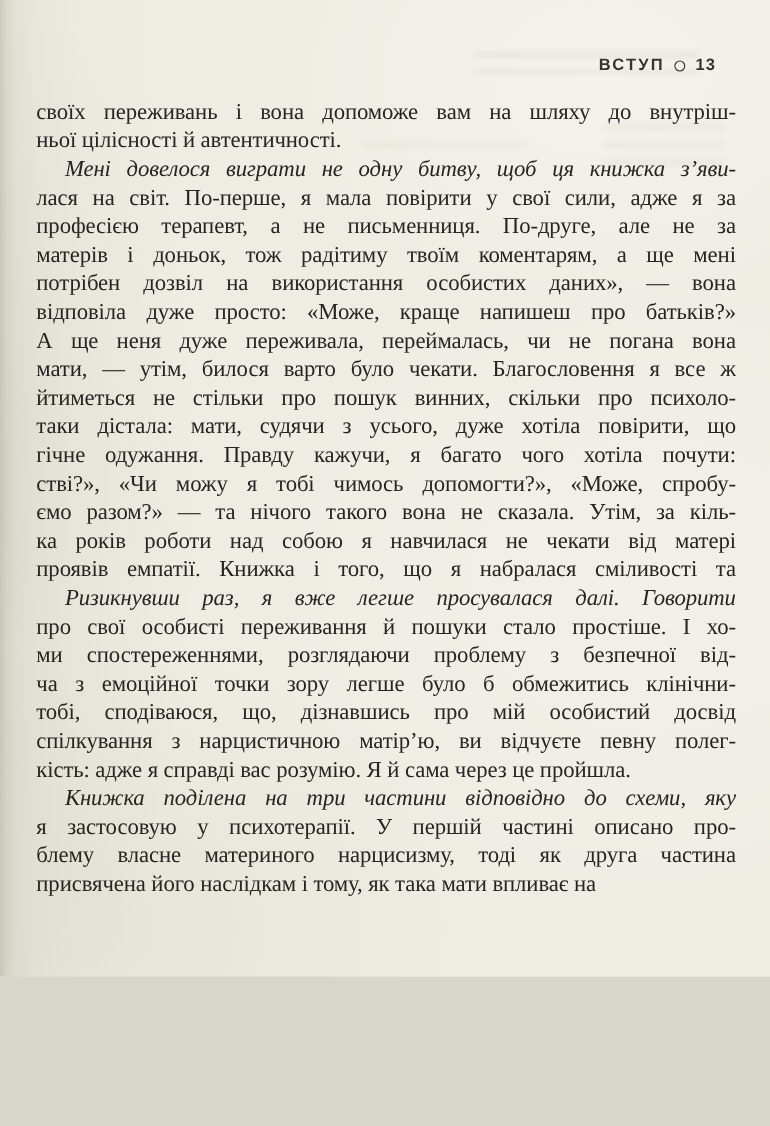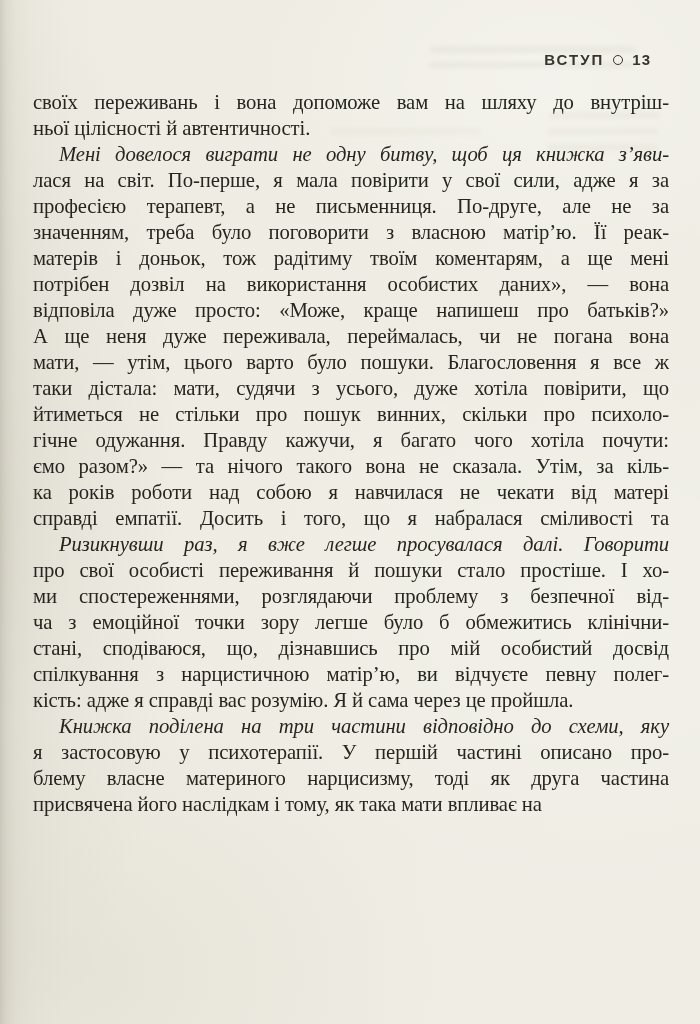--- a/index.html
+++ b/index.html
@@ -3,21 +3,21 @@
 <meta charset="utf-8">
 <style>
   html, body {
     margin: 0;
     padding: 0;
     background: #d8d5cb;
   }
   .page {
     position: relative;
     width: 700px;
-    height: 1024px;
+    height: 888px;
     overflow: hidden;
     background:
       linear-gradient(90deg,
         #cfccc1 0px,
         #dddace 6px,
         #e6e4d9 16px,
         #ebe9df 34px,
         #eeece2 70px,
         #efede3 180px,
         #efede4 100%);
@@ -115,37 +115,37 @@
     <span class="circle-ornament"></span>
     <span class="page-number">13</span>
   </div>
 
   <div class="body-text">
       <div class="line">своїх переживань і вона допоможе вам на шляху до внутріш-</div>
       <div class="line end">ньої цілісності й автентичності.</div>
       <div class="line indent">Мені довелося виграти не одну битву, щоб ця книжка з’яви-</div>
       <div class="line">лася на світ. По-перше, я мала повірити у свої сили, адже я за</div>
       <div class="line">професією терапевт, а не письменниця. По-друге, але не за</div>
-      <div class="line">значенням, треба було поговорити з власною матір’ю. Її реак-</div>
       <div class="line">матерів і доньок, тож радітиму твоїм коментарям, а ще мені</div>
       <div class="line">потрібен дозвіл на використання особистих даних», — вона</div>
       <div class="line">відповіла дуже просто: «Може, краще напишеш про батьків?»</div>
       <div class="line">А ще неня дуже переживала, переймалась, чи не погана вона</div>
-      <div class="line">мати, — утім, цього варто було пошуки. Благословення я все ж</div>
+      <div class="line">мати, — утім, билося варто було чекати. Благословення я все ж</div>
+      <div class="line">йтиметься не стільки про пошук винних, скільки про психоло-</div>
       <div class="line">таки дістала: мати, судячи з усього, дуже хотіла повірити, що</div>
-      <div class="line">йтиметься не стільки про пошук винних, скільки про психоло-</div>
       <div class="line">гічне одужання. Правду кажучи, я багато чого хотіла почути:</div>
+      <div class="line">стві?», «Чи можу я тобі чимось допомогти?», «Може, спробу-</div>
       <div class="line">ємо разом?» — та нічого такого вона не сказала. Утім, за кіль-</div>
       <div class="line">ка років роботи над собою я навчилася не чекати від матері</div>
-      <div class="line">справді емпатії. Досить і того, що я набралася сміливості та</div>
+      <div class="line">проявів емпатії. Книжка і того, що я набралася сміливості та</div>
       <div class="line indent">Ризикнувши раз, я вже легше просувалася далі. Говорити</div>
       <div class="line">про свої особисті переживання й пошуки стало простіше. І хо-</div>
       <div class="line">ми спостереженнями, розглядаючи проблему з безпечної від-</div>
       <div class="line">ча з емоційної точки зору легше було б обмежитись клінічни-</div>
-      <div class="line">стані, сподіваюся, що, дізнавшись про мій особистий досвід</div>
+      <div class="line">тобі, сподіваюся, що, дізнавшись про мій особистий досвід</div>
       <div class="line">спілкування з нарцистичною матір’ю, ви відчуєте певну полег-</div>
       <div class="line end">кість: адже я справді вас розумію. Я й сама через це пройшла.</div>
       <div class="line indent">Книжка поділена на три частини відповідно до схеми, яку</div>
       <div class="line">я застосовую у психотерапії. У першій частині описано про-</div>
       <div class="line">блему власне материного нарцисизму, тоді як друга частина</div>
       <div class="line end">присвячена його наслідкам і тому, як така мати впливає на</div>
     </div>
 </div>
 
 </body></html>

